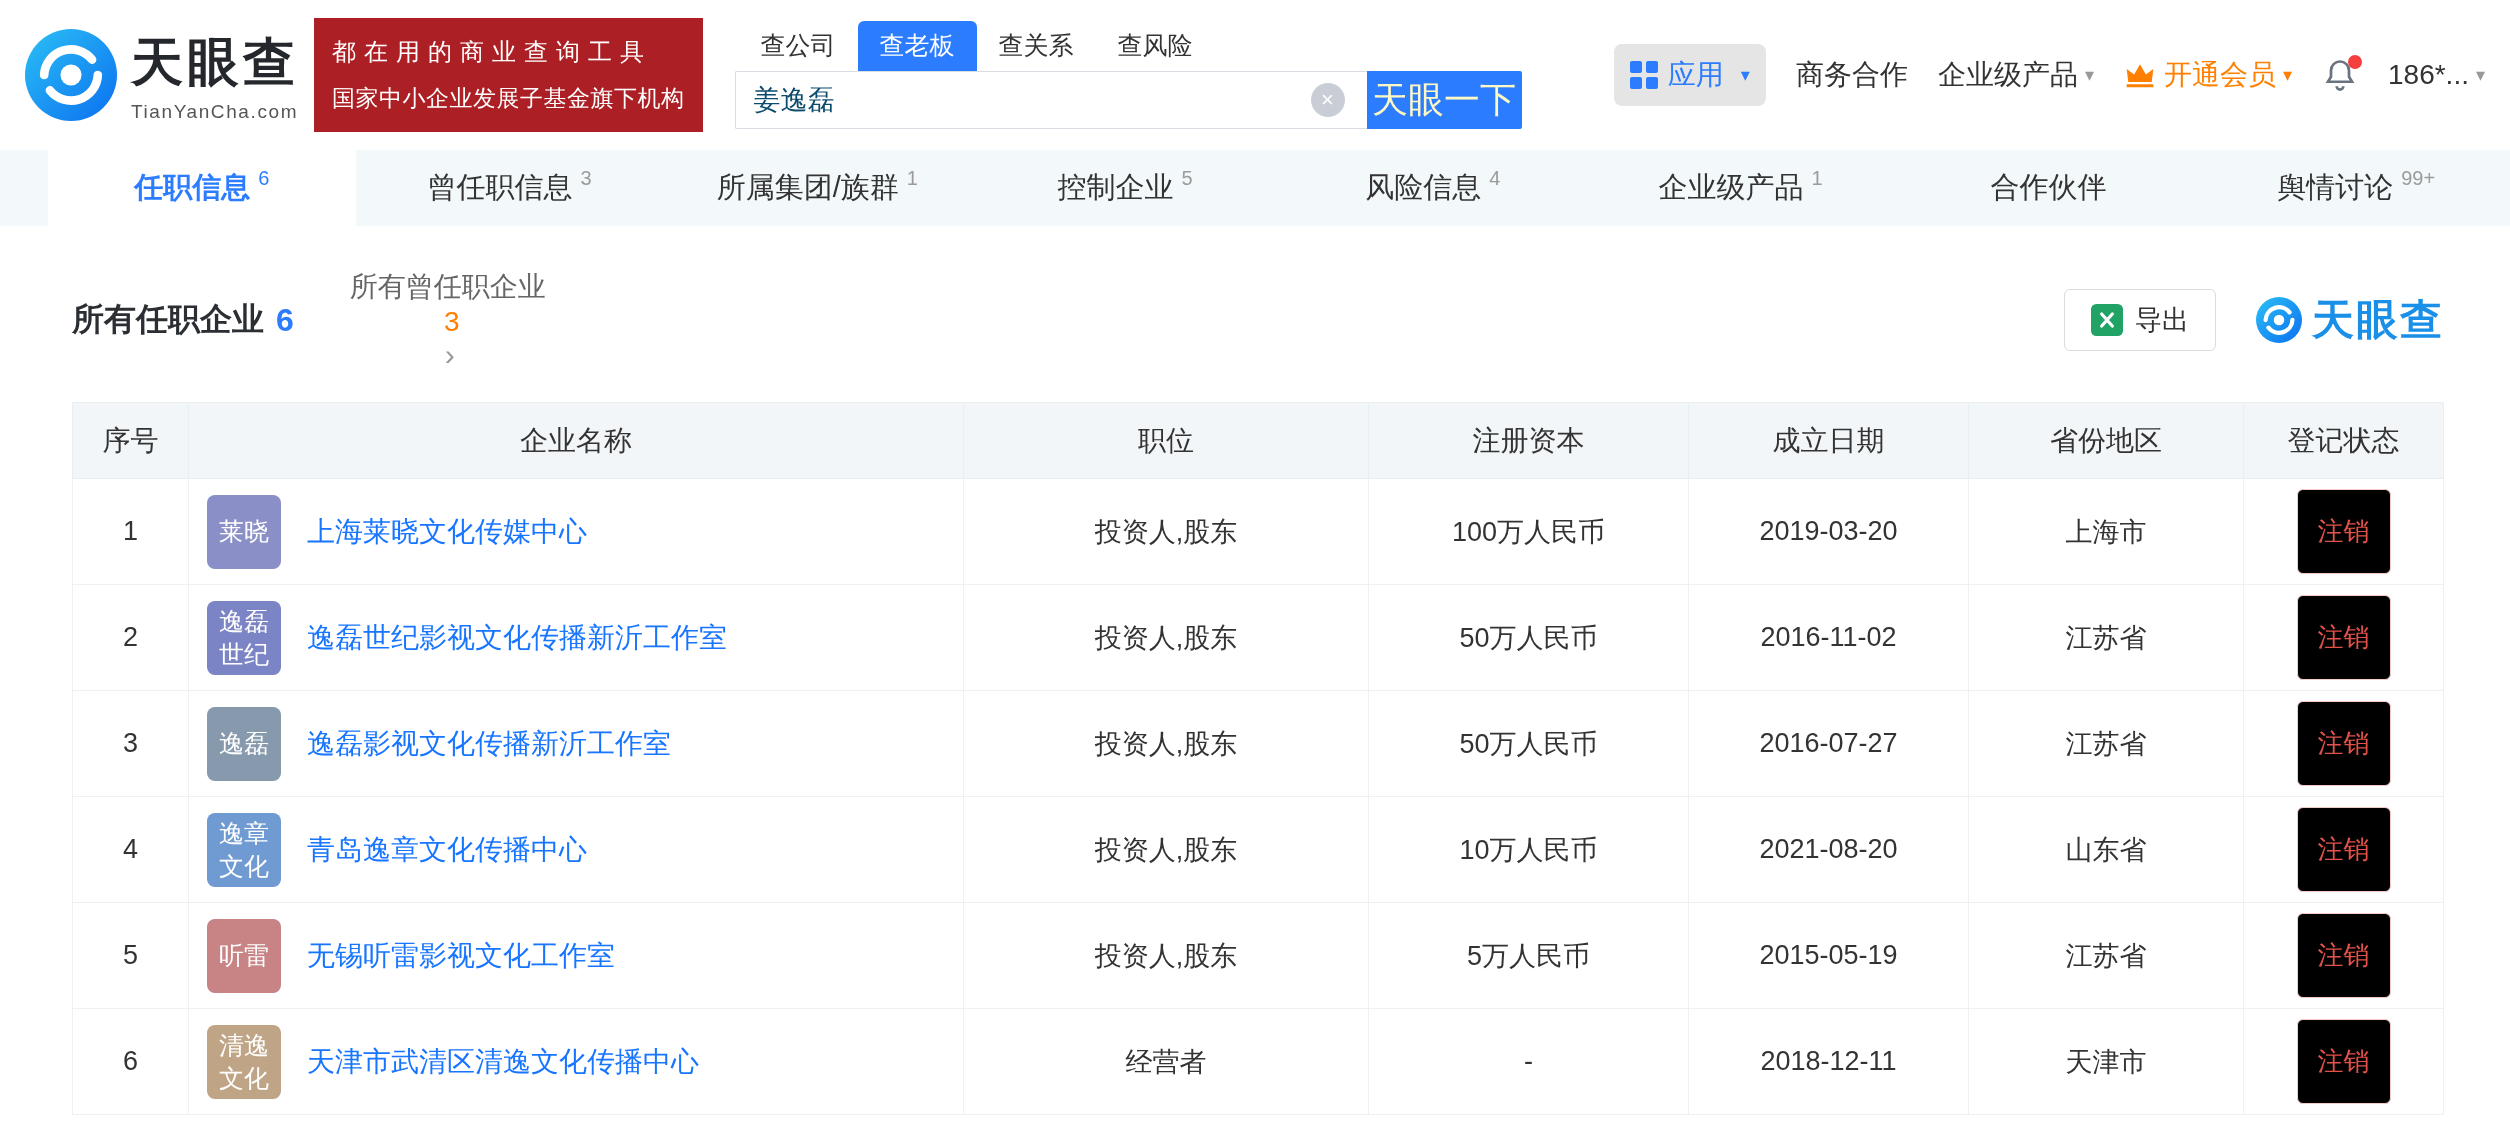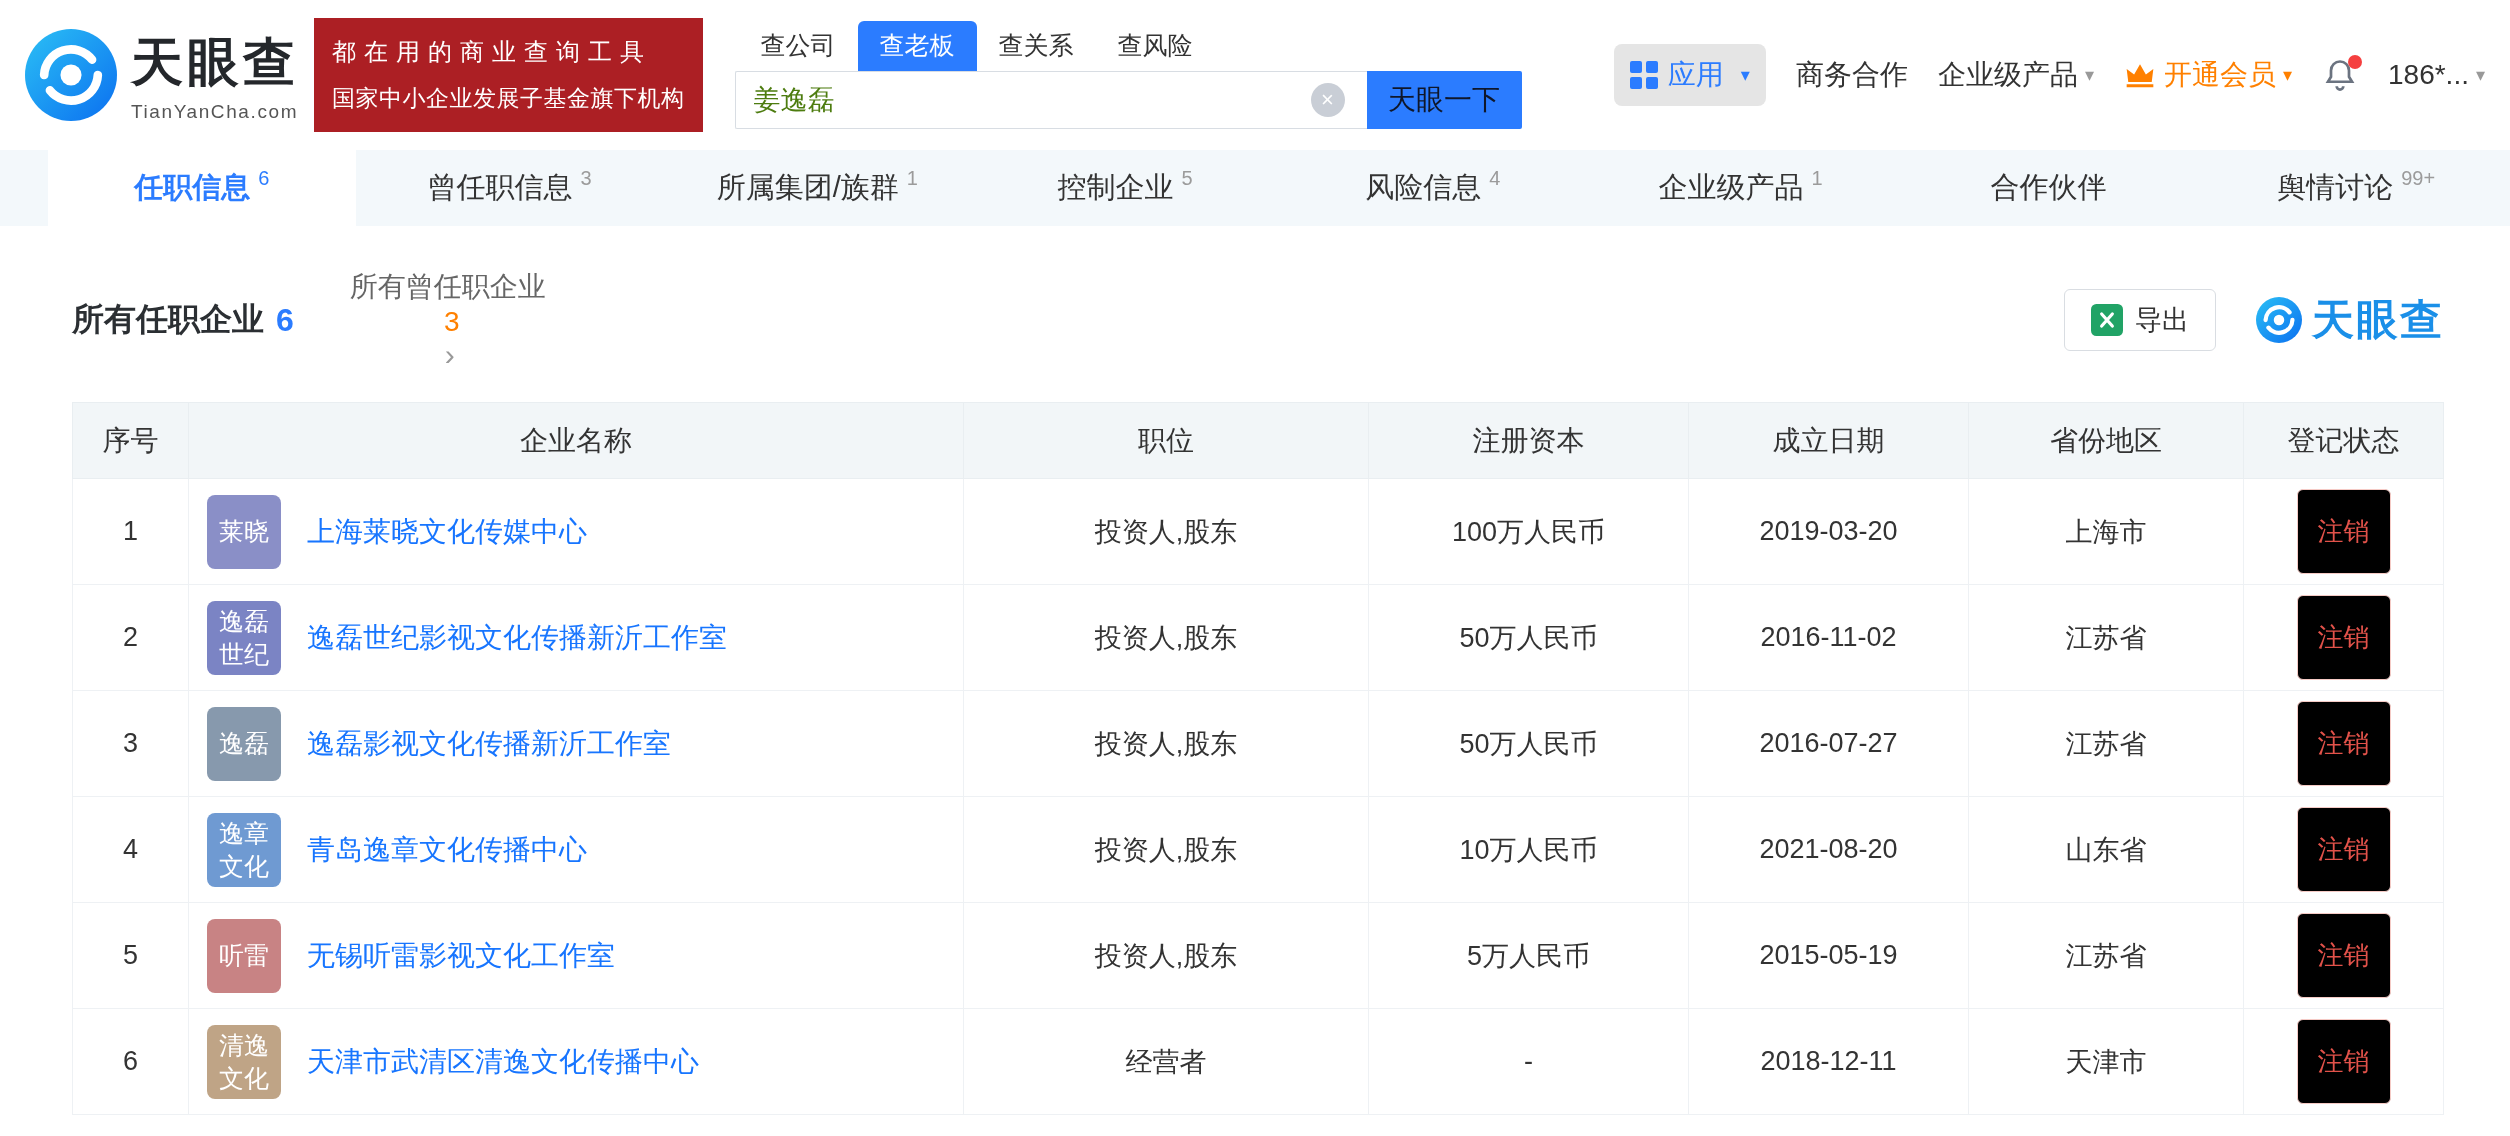--- a/index.html
+++ b/index.html
@@ -17,26 +17,26 @@
   .promo-line1 { font-size:24px; letter-spacing:8px; white-space:nowrap; }
   .promo-line2 { font-size:23px; letter-spacing:0.5px; margin-top:15px; white-space:nowrap; }
 
   .search-area { margin-left:32px; }
   .search-tabs { display:flex; margin-left:4px; }
   .search-tab { font-size:25px; color:#333; padding:8px 22px 9px; cursor:pointer; white-space:nowrap; }
   .search-tab.active { background:#2b7cff; color:#fff; border-radius:6px 6px 0 0; }
   .search-row { display:flex; }
   .search-input-wrap { position:relative; }
   .search-input { width:632px; height:58px; border:1px solid #d8dde3; border-right:none;
-    font-size:27px; color:#4d7c0f; padding:0 72px 0 18px; outline:none; border-radius:2px 0 0 2px;
+    font-size:27px; color:#0c4a6e; padding:0 72px 0 18px; outline:none; border-radius:2px 0 0 2px;
     font-family:inherit; }
   .clear-icon { position:absolute; right:22px; top:50%; transform:translateY(-50%);
     width:34px; height:34px; border-radius:50%; background:#c9ced6; color:#fff; font-size:22px;
     display:flex; align-items:center; justify-content:center; cursor:pointer; }
-  .search-btn { width:155px; height:58px; background:#2b7cff; color:#0f172a; font-size:28px;
+  .search-btn { width:155px; height:58px; background:#2b7cff; color:#fef9c3; font-size:36px;
     border:none; border-radius:0 2px 2px 0; cursor:pointer; font-family:inherit; white-space:nowrap; }
 
   .header-right { margin-left:auto; display:flex; align-items:center; font-size:28px; color:#333; }
   .apps-pill { display:flex; align-items:center; gap:10px; background:#e5e5e5; color:#2b7cff;
     padding:12px 16px; border-radius:8px; cursor:pointer; }
   .grid-icon { display:grid; grid-template-columns:12px 12px; grid-gap:4px; }
   .grid-icon i { width:12px; height:12px; background:#2b7cff; border-radius:2px; }
   .hitem { margin-left:30px; display:flex; align-items:center; cursor:pointer; white-space:nowrap; }
   .caret { font-size:18px; margin-left:7px; color:#999; }
   .caret.blue { color:#2b7cff; }

